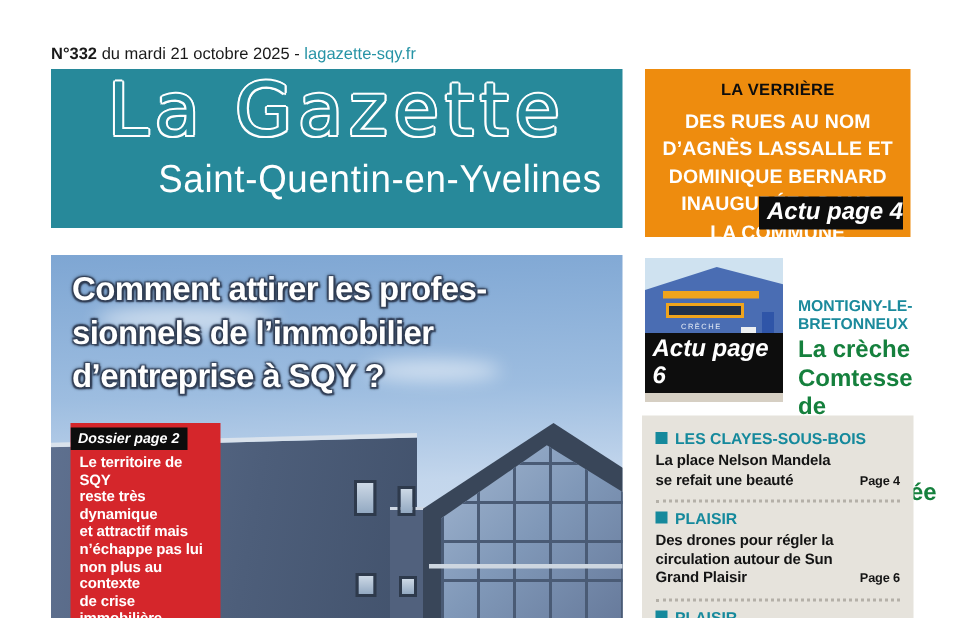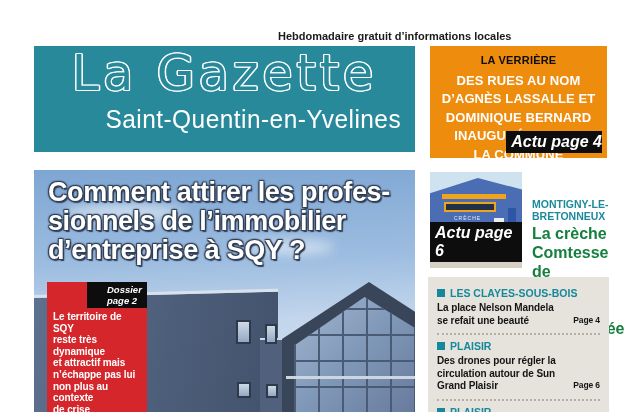--- a/index.html
+++ b/index.html
@@ -74,26 +74,26 @@
   .w4 { left:232px; top:214px; width:12px; height:14px; }
   .ground { position:absolute; left:0; bottom:0; width:100%; height:22px;
     background:radial-gradient(circle at 12% 30%,#cf943a 0 10px,transparent 26px),
                radial-gradient(circle at 30% 60%,#b océ,transparent 0),
                radial-gradient(circle at 34% 50%,#b5742a 0 8px,transparent 22px),
                radial-gradient(circle at 58% 40%,#a8803c 0 8px,transparent 20px),
                linear-gradient(#8a7450,#6d5a3e); }
 
   .feature-headline {
     position:absolute; left:14px; top:8px; width:360px;
-    font-size:27px; font-weight:bold; letter-spacing:-0.4px; line-height:29px; color:#ffffff;
+    font-size:22px; font-weight:bold; letter-spacing:-0.4px; line-height:29px; color:#ffffff;
     text-shadow:0 0 3px rgba(44,56,72,.95), 1.5px 1.5px 1px #32405a, -1px -1px 1px #32405a, 1px -1px 1px #32405a, -1px 1px 1px #32405a;
   }
   .red-box { position:absolute; left:13px; top:112px; width:100px; bottom:0；; height:130px;
     background:#d5262b; overflow:hidden; }
-  .red-box .badge { font-size:9.5px; padding:2px 20px;margin-left:40px; }
+  .red-box .badge { font-size:9.5px; padding:2px 5px; }
   .red-body { padding:3px 6px 0 6px; font-size:10px; font-weight:bold; color:#fff; line-height:11.6px; letter-spacing:-0.1px; }
 
   
   .creche { position:absolute; left:430px; top:172px; width:177px; height:96px; display:flex; }
   .creche-photo { position:relative; width:92px; height:96px; overflow:hidden; background:#cfe2f0; flex:none; }
   .cp-bldg { position:absolute; left:0; top:6px; width:100%; height:100%;
     clip-path:polygon(0 16%,52% 0,100% 12%,100% 100%,0 100%); background:#4a6db3; }
   .cp-stripe { position:absolute; left:12px; top:22px; width:64px; height:5px; background:#f0a41c; }
   .cp-winband { position:absolute; left:14px; top:30px; width:52px; height:10px; background:#22314a; border:2px solid #f0a41c; }
   .cp-label { position:absolute; left:24px; top:43px; font-size:5px; color:#e8eef7; letter-spacing:1px; }
@@ -120,21 +120,21 @@
   .brief-kicker .sq { display:inline-block; width:8px; height:8px; background:#15899c; margin-right:5px; }
   .brief-title { position:relative; margin-top:2px; font-size:10px; font-weight:bold; color:#141414;
     line-height:12.5px; letter-spacing:-0.1px; padding-right:34px; }
   .brief-page { position:absolute; right:0; bottom:1px; font-size:8.5px; font-weight:bold; color:#141414; }
 </style>
 </head>
 <body>
 
 <div class="page">
 
-  <div class="topbar-right">Hebdomadaire gratuit d’informations locales</div>
+  <div class="topbar-left"><b>N°332</b><span> du mardi 21 octobre 2025 - </span><a class="site-link" href="#">lagazette-sqy.fr</a></div>
 
   <div class="masthead">
     <div class="masthead-title">La Gazette</div>
     <div class="masthead-sub">Saint-Quentin-en-Yvelines</div>
   </div>
 
   <div class="orange-box">
     <div class="orange-kicker">LA VERRIÈRE</div>
     <div class="orange-headline pre">DES RUES AU NOM
 D’AGNÈS LASSALLE ET

